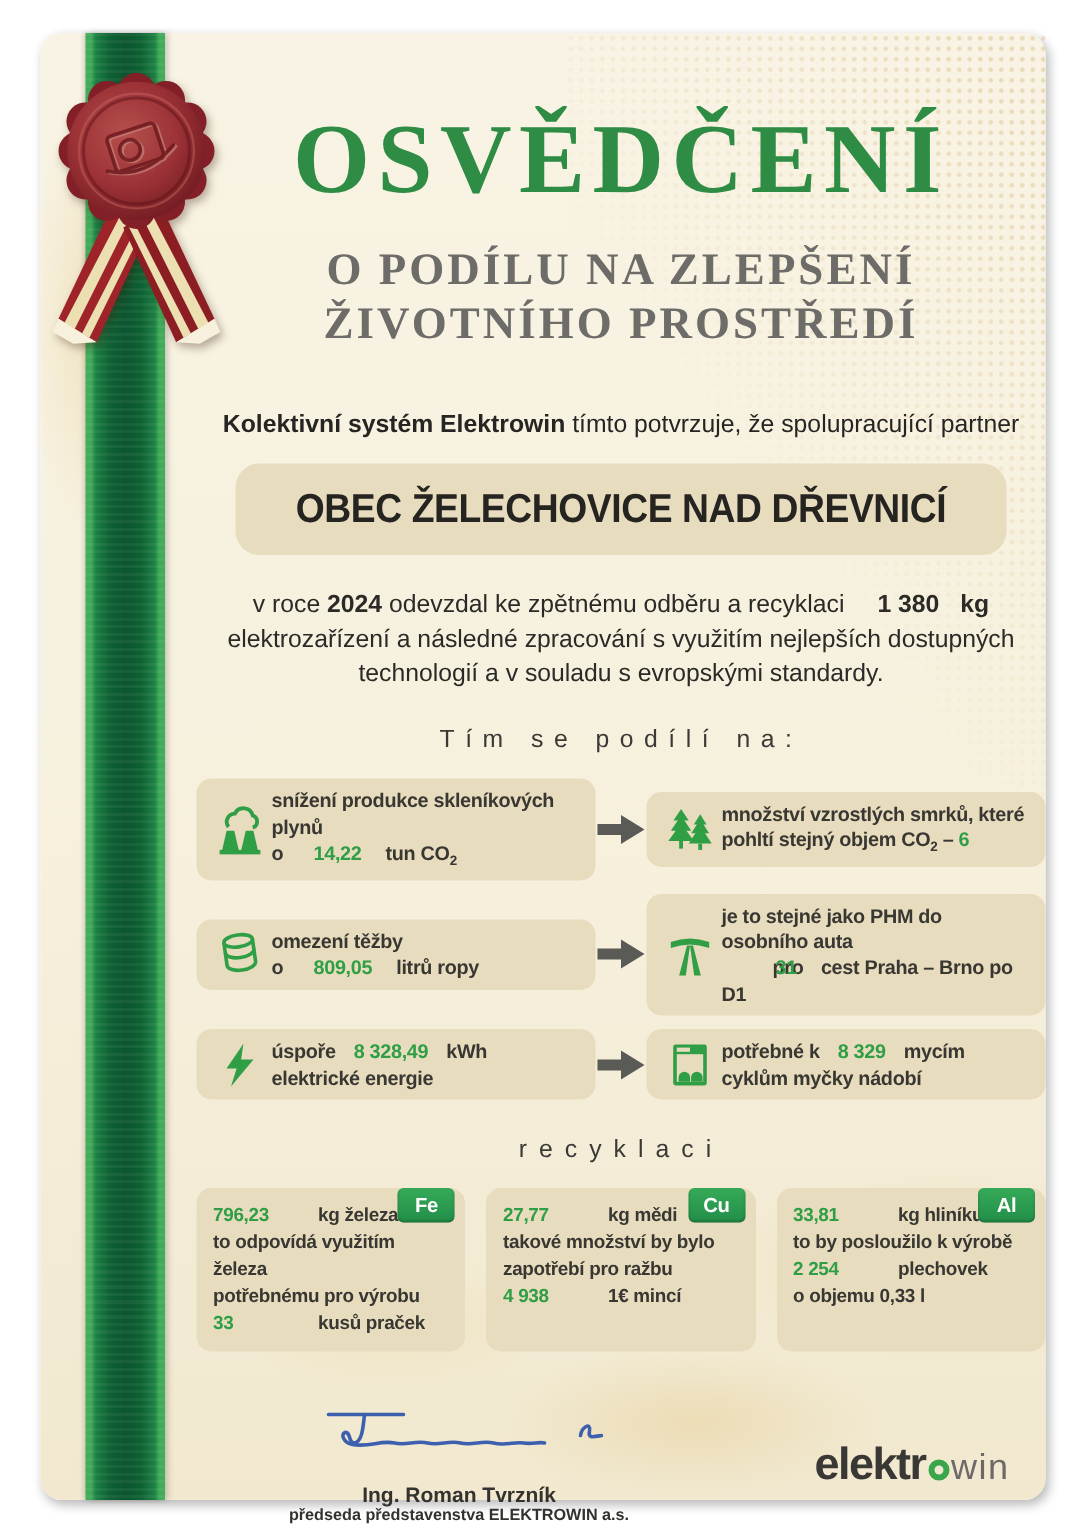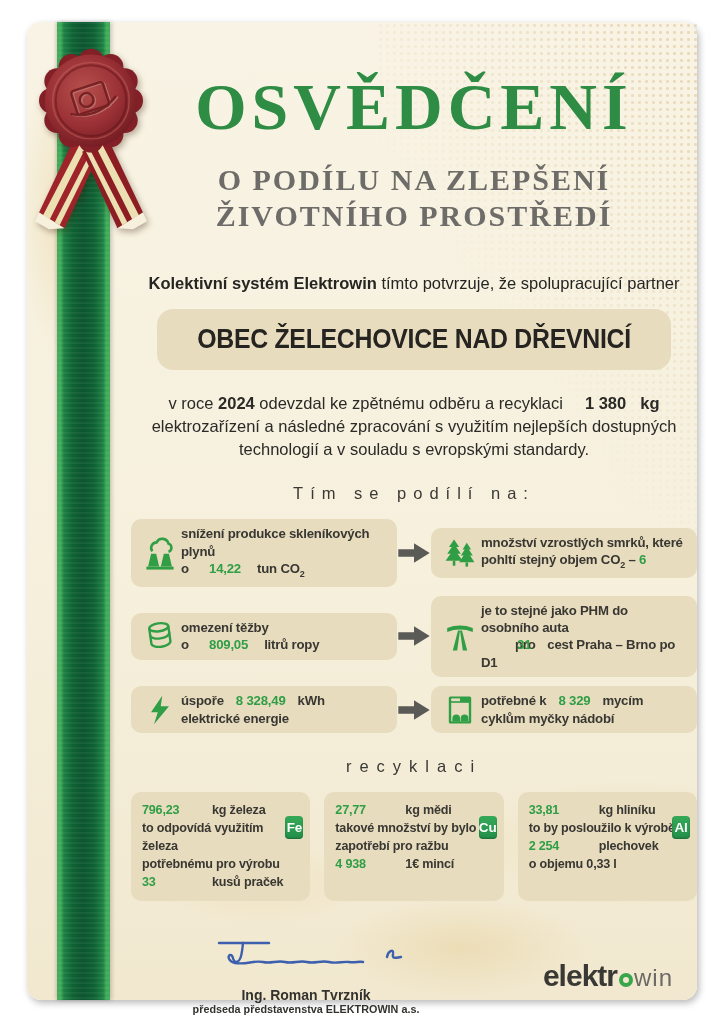--- a/index.html
+++ b/index.html
@@ -83,21 +83,21 @@
   .mr { margin-right:16px; } .mr2 { margin-right:12px; }
   .arrowcell { width:34px; display:flex; justify-content:center; }
   sub { font-size:.68em; }
 
   .recycle { margin-top:16px; display:grid; grid-template-columns:1fr 1fr 1fr; gap:14px; }
   .rbox {
     position:relative; background:#e8dcbf; border-radius:10px;
     padding:10px 10px 9px 11px; font-size:12.6px; font-weight:bold; color:#383732; line-height:1.42; letter-spacing:-.2px;
   }
   .rbadge {
-    position:absolute; top:24px; right:7px; width:18px; height:23px; border-radius:4px;
+    position:absolute; top:0; right:7px; width:38px; height:23px; border-radius:4px;
     background:linear-gradient(#36aa58,#228e49); color:#fff; font-size:13.5px; font-weight:bold;
     display:flex; align-items:center; justify-content:center;
     box-shadow:inset 0 -1px 2px rgba(0,0,0,.25);
   }
   .rv { display:inline-block; min-width:70px; color:#2f9e45; }
 
   .sigrow { margin-top:34px; display:flex; justify-content:space-between; align-items:flex-end; padding:0 24px 0 40px;gap:16px; }
   .sig { text-align:center; width:270px; }
   .signame { margin-top:2px; font-size:14px; font-weight:bold; color:#33322e; }
   .sigrole { font-size:10.8px; font-weight:bold; color:#33322e; }

